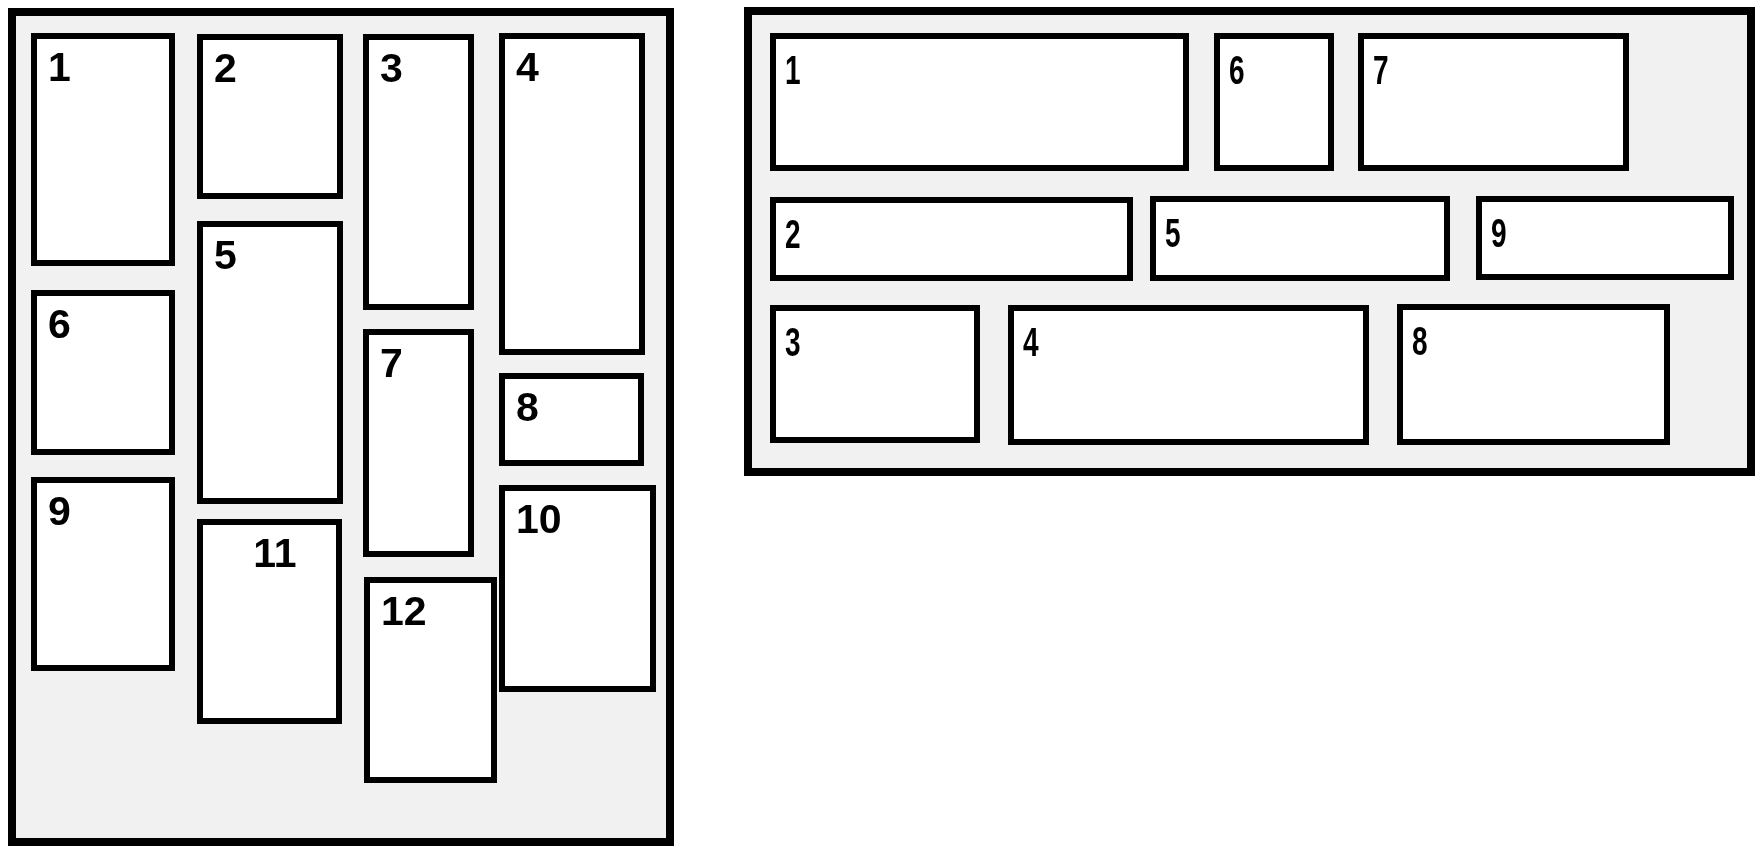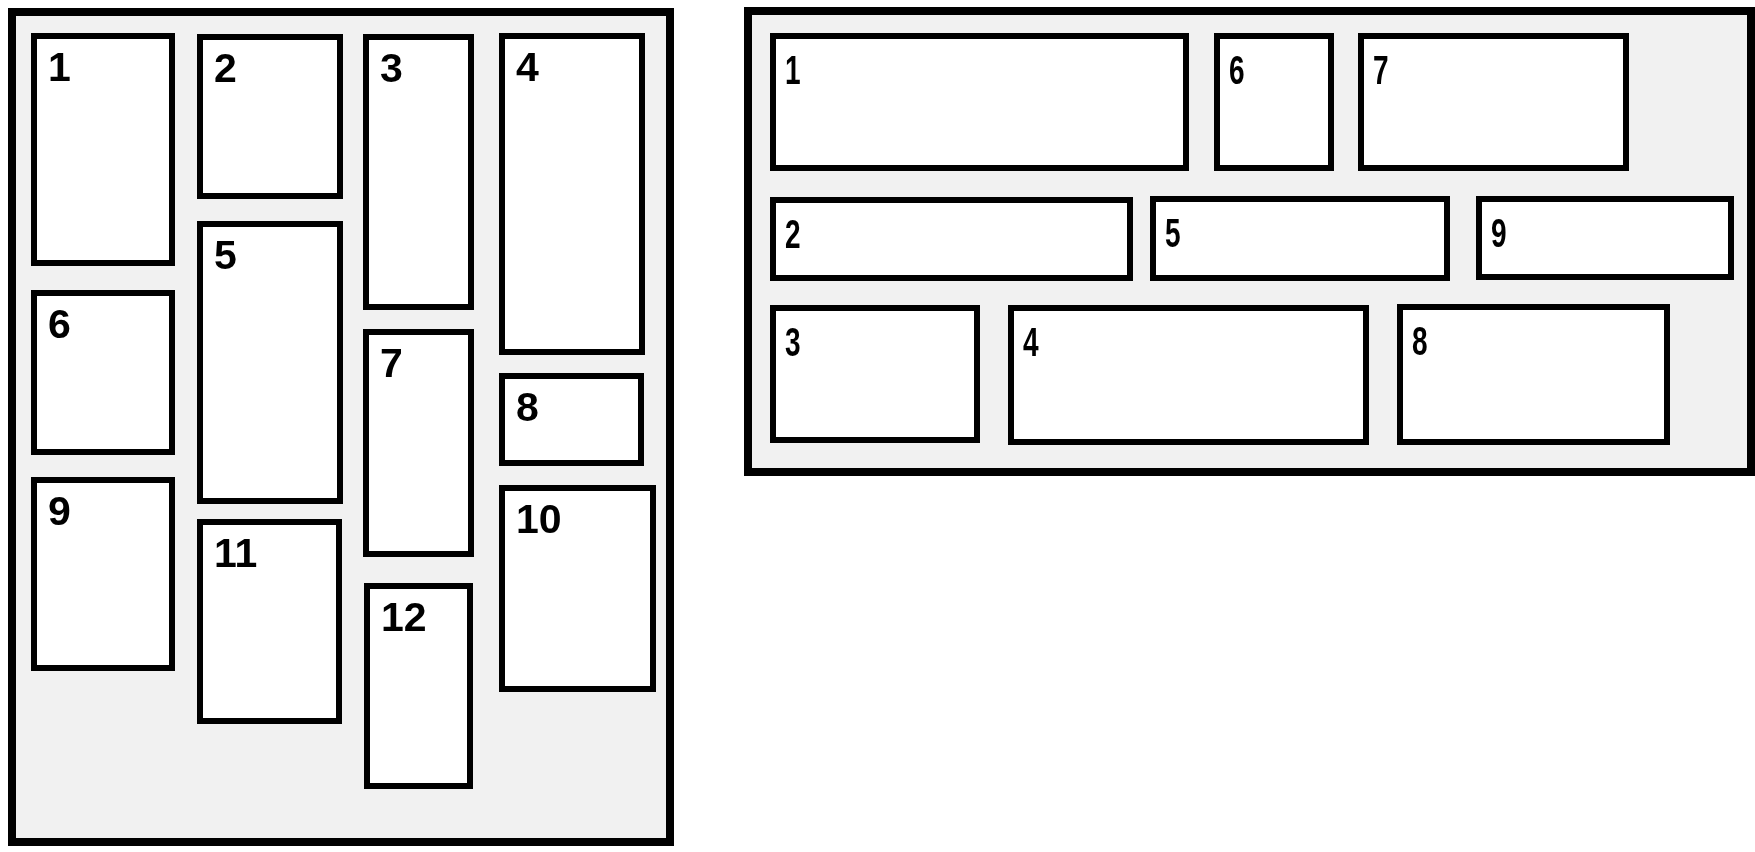--- a/index.html
+++ b/index.html
@@ -53,22 +53,22 @@
       <div class="masonry-item" style="left: 15px; top: 17px; width: 144px; height: 233px;"><span class="item-label">1</span></div>
       <div class="masonry-item" style="left: 181px; top: 18px; width: 146px; height: 165px;"><span class="item-label">2</span></div>
       <div class="masonry-item" style="left: 347px; top: 18px; width: 111px; height: 276px;"><span class="item-label">3</span></div>
       <div class="masonry-item" style="left: 483px; top: 17px; width: 146px; height: 322px;"><span class="item-label">4</span></div>
       <div class="masonry-item" style="left: 181px; top: 205px; width: 146px; height: 283px;"><span class="item-label">5</span></div>
       <div class="masonry-item" style="left: 15px; top: 274px; width: 144px; height: 165px;"><span class="item-label">6</span></div>
       <div class="masonry-item" style="left: 347px; top: 313px; width: 111px; height: 228px;"><span class="item-label">7</span></div>
       <div class="masonry-item" style="left: 483px; top: 357px; width: 145px; height: 93px;"><span class="item-label">8</span></div>
       <div class="masonry-item" style="left: 15px; top: 461px; width: 144px; height: 194px;"><span class="item-label">9</span></div>
       <div class="masonry-item" style="left: 483px; top: 469px; width: 157px; height: 207px;"><span class="item-label">10</span></div>
-      <div class="masonry-item" style="left: 181px; top: 503px; width: 145px; height: 205px;"><span class="item-label">11</span></div>
-      <div class="masonry-item" style="left: 348px; top: 561px; width: 109px; height: 206px; margin-top: 6px;"><span class="item-label">12</span></div>
+      <div class="masonry-item" style="left: 181px; top: 503px; width: 145px; height: 205px; text-align: center;"><span class="item-label">11</span></div>
+      <div class="masonry-item" style="left: 348px; top: 561px; width: 133px; height: 206px;"><span class="item-label">12</span></div>
     </div>
   <div class="panel condensed-labels" style="left: 744px; top: 7px; width: 1011px; height: 469px;">
       <div class="masonry-item" style="left: 18px; top: 18px; width: 419px; height: 138px;"><span class="item-label">1</span></div>
       <div class="masonry-item" style="left: 18px; top: 182px; width: 363px; height: 84px;"><span class="item-label">2</span></div>
       <div class="masonry-item" style="left: 18px; top: 290px; width: 210px; height: 138px;"><span class="item-label">3</span></div>
       <div class="masonry-item" style="left: 256px; top: 290px; width: 361px; height: 140px;"><span class="item-label">4</span></div>
       <div class="masonry-item" style="left: 398px; top: 181px; width: 300px; height: 85px;"><span class="item-label">5</span></div>
       <div class="masonry-item" style="left: 462px; top: 18px; width: 120px; height: 138px;"><span class="item-label">6</span></div>
       <div class="masonry-item" style="left: 606px; top: 18px; width: 271px; height: 138px;"><span class="item-label">7</span></div>
       <div class="masonry-item" style="left: 645px; top: 289px; width: 273px; height: 141px;"><span class="item-label">8</span></div>

